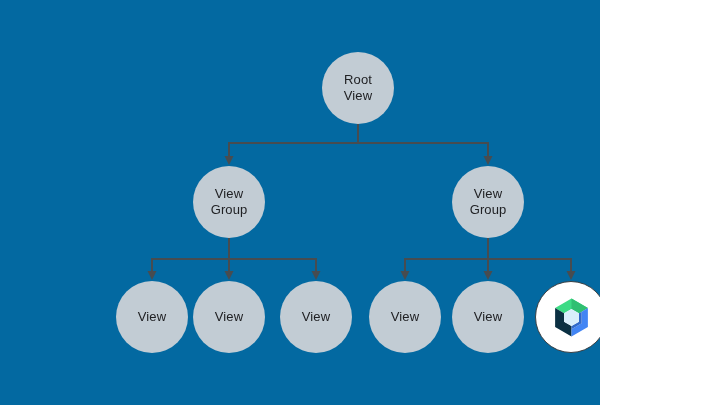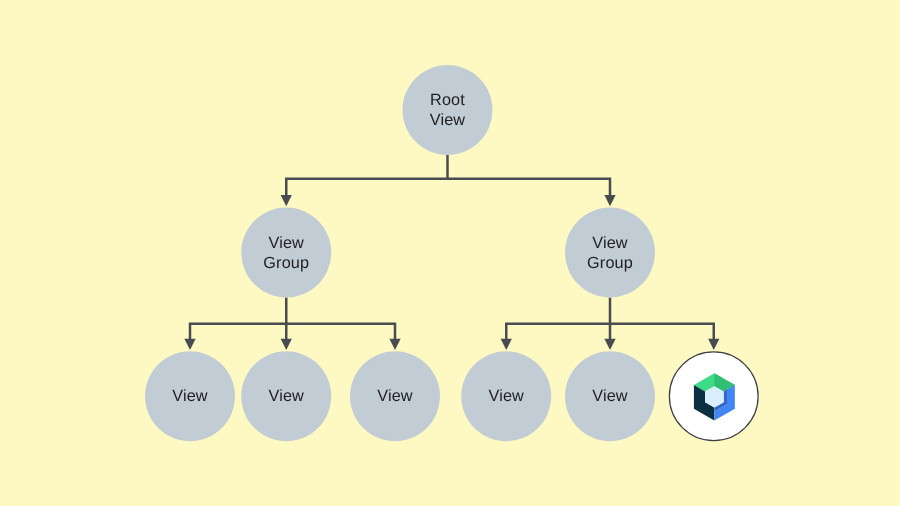--- a/index.html
+++ b/index.html
@@ -1,20 +1,20 @@
 <!DOCTYPE html>
 <html><head>
 <meta charset="utf-8">
 <style>
   html, body { margin: 0; padding: 0; background: #ffffff; }
   .stage {
     position: relative;
-    width: 720px;
+    width: 600px;
     height: 405px;
-    background: #fef9c3;
+    background: #0369a1;
     overflow: hidden;
     font-family: "Liberation Sans", sans-serif;
   }
   .connectors {
     position: absolute;
     left: 0; top: 0;
     width: 720px; height: 405px;
   }
   .connectors path {
     stroke: #474c50;

